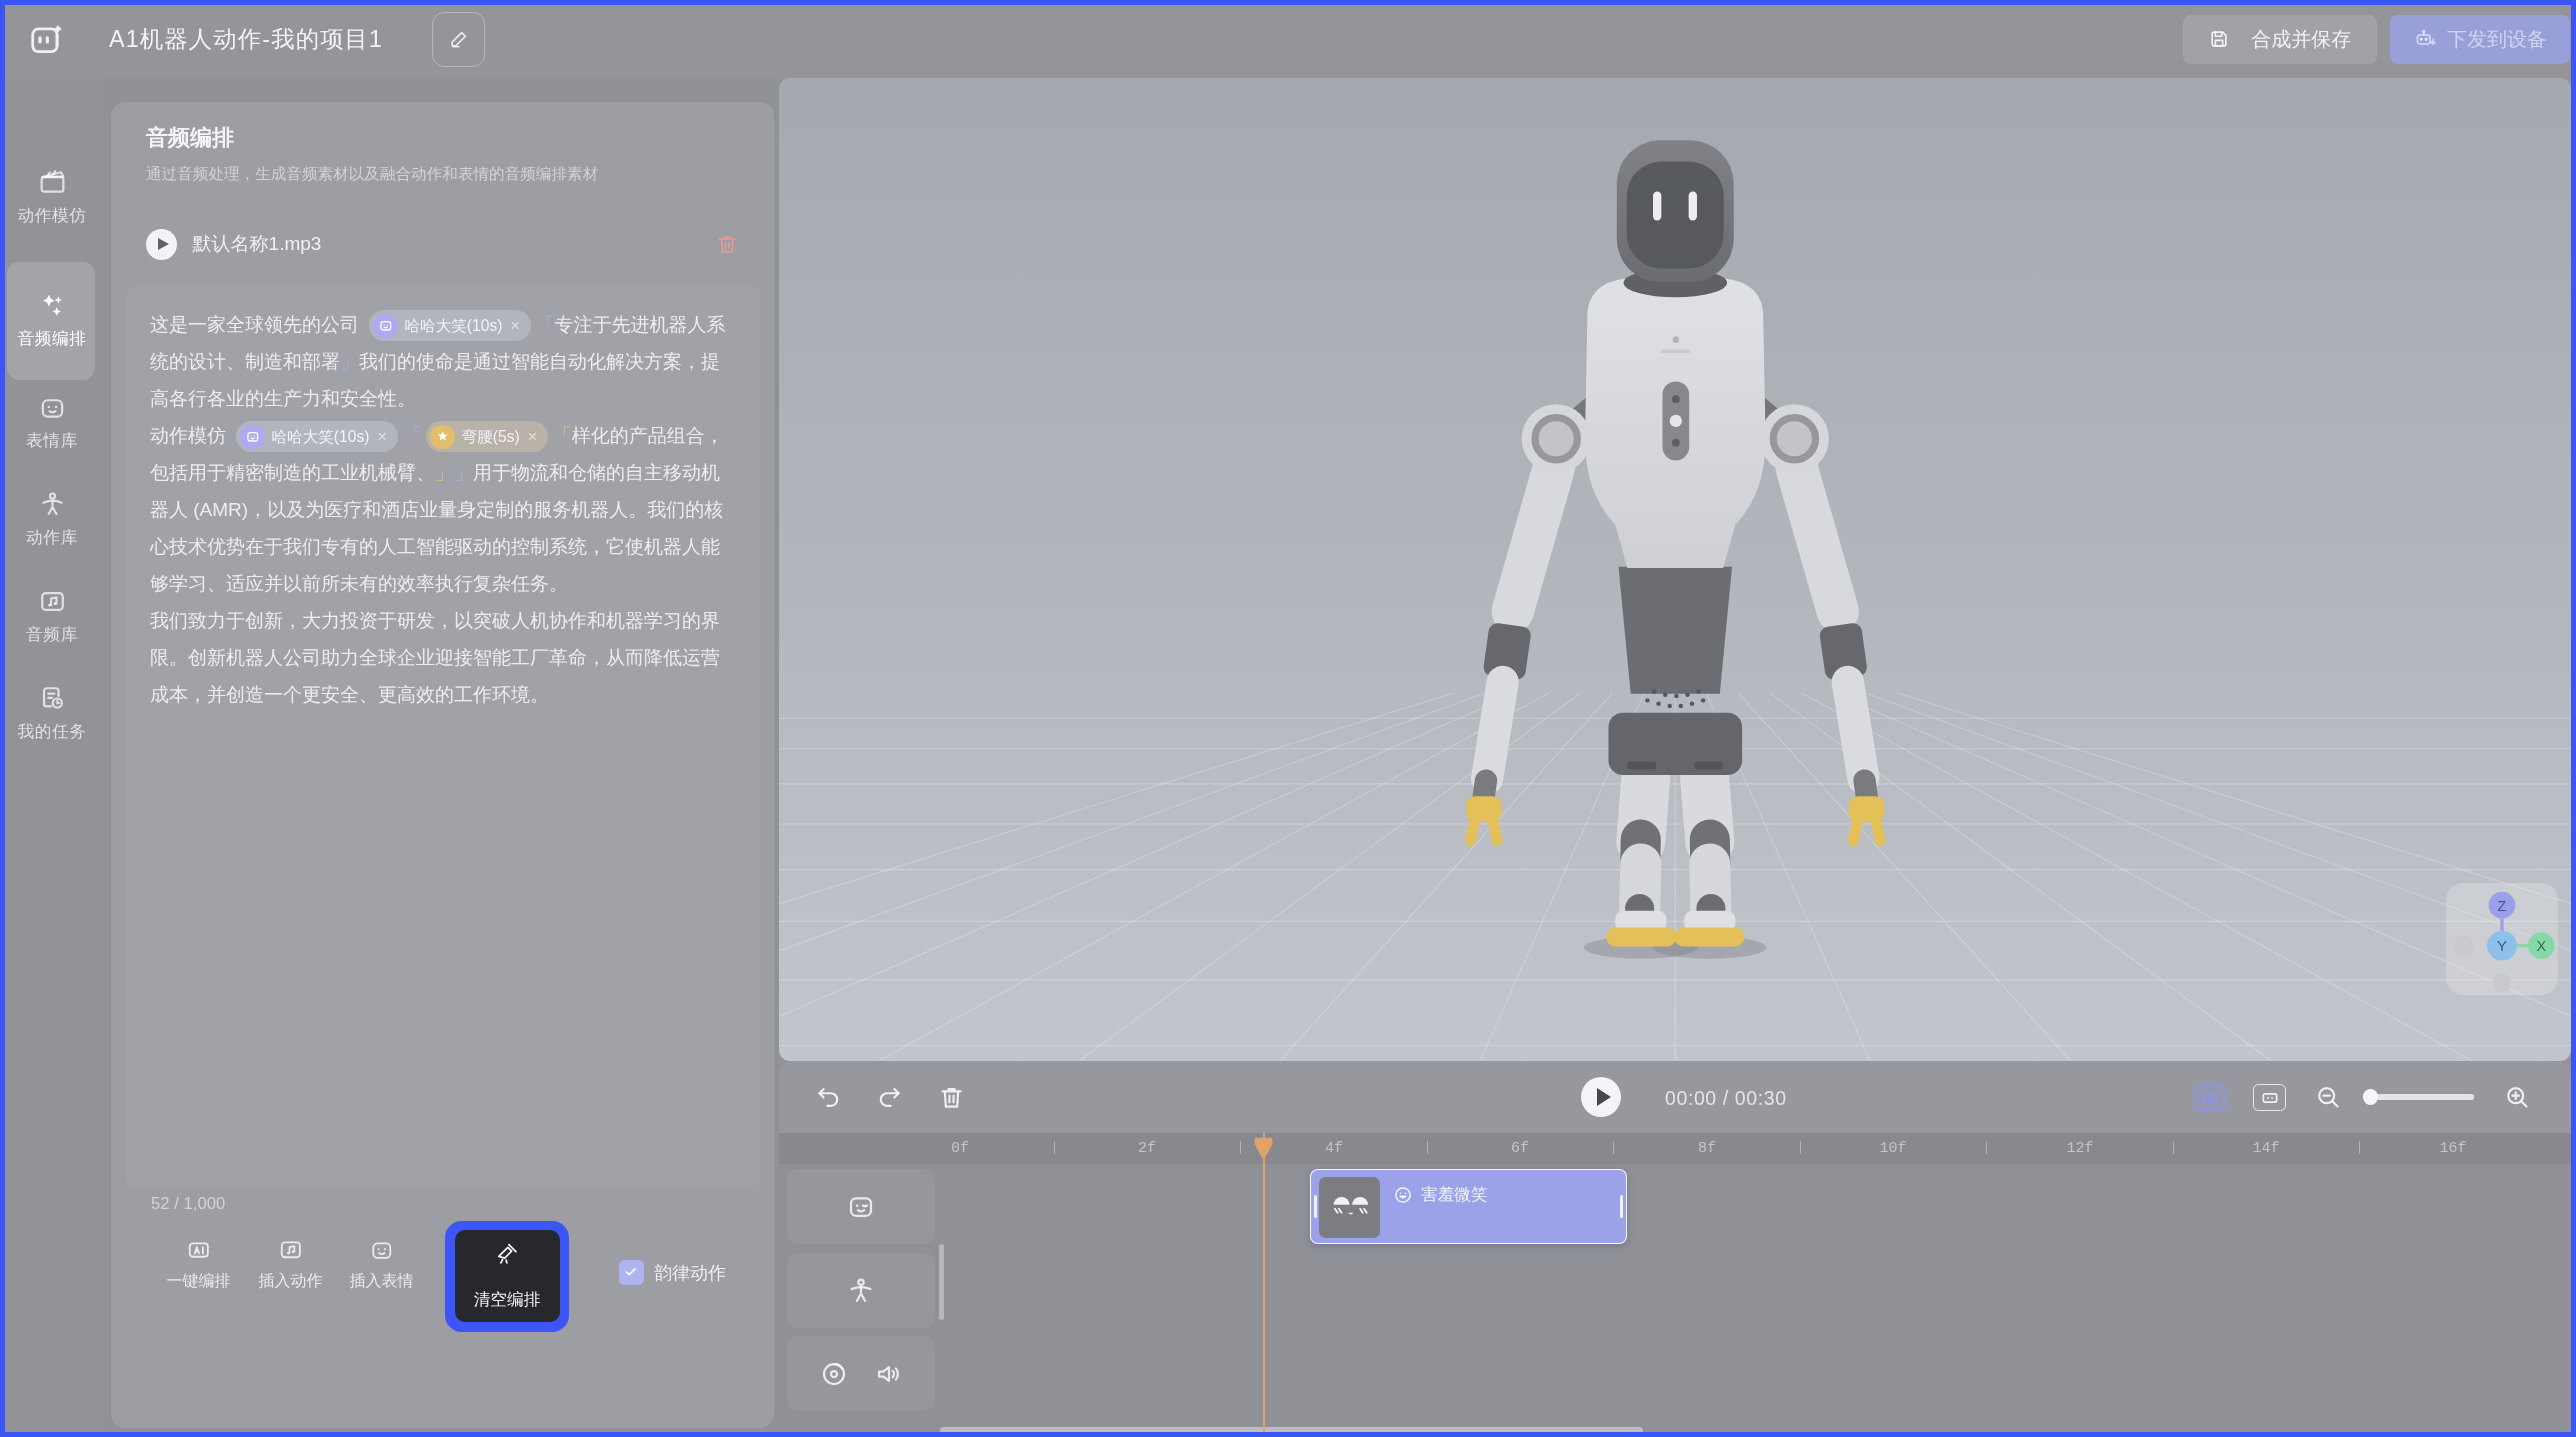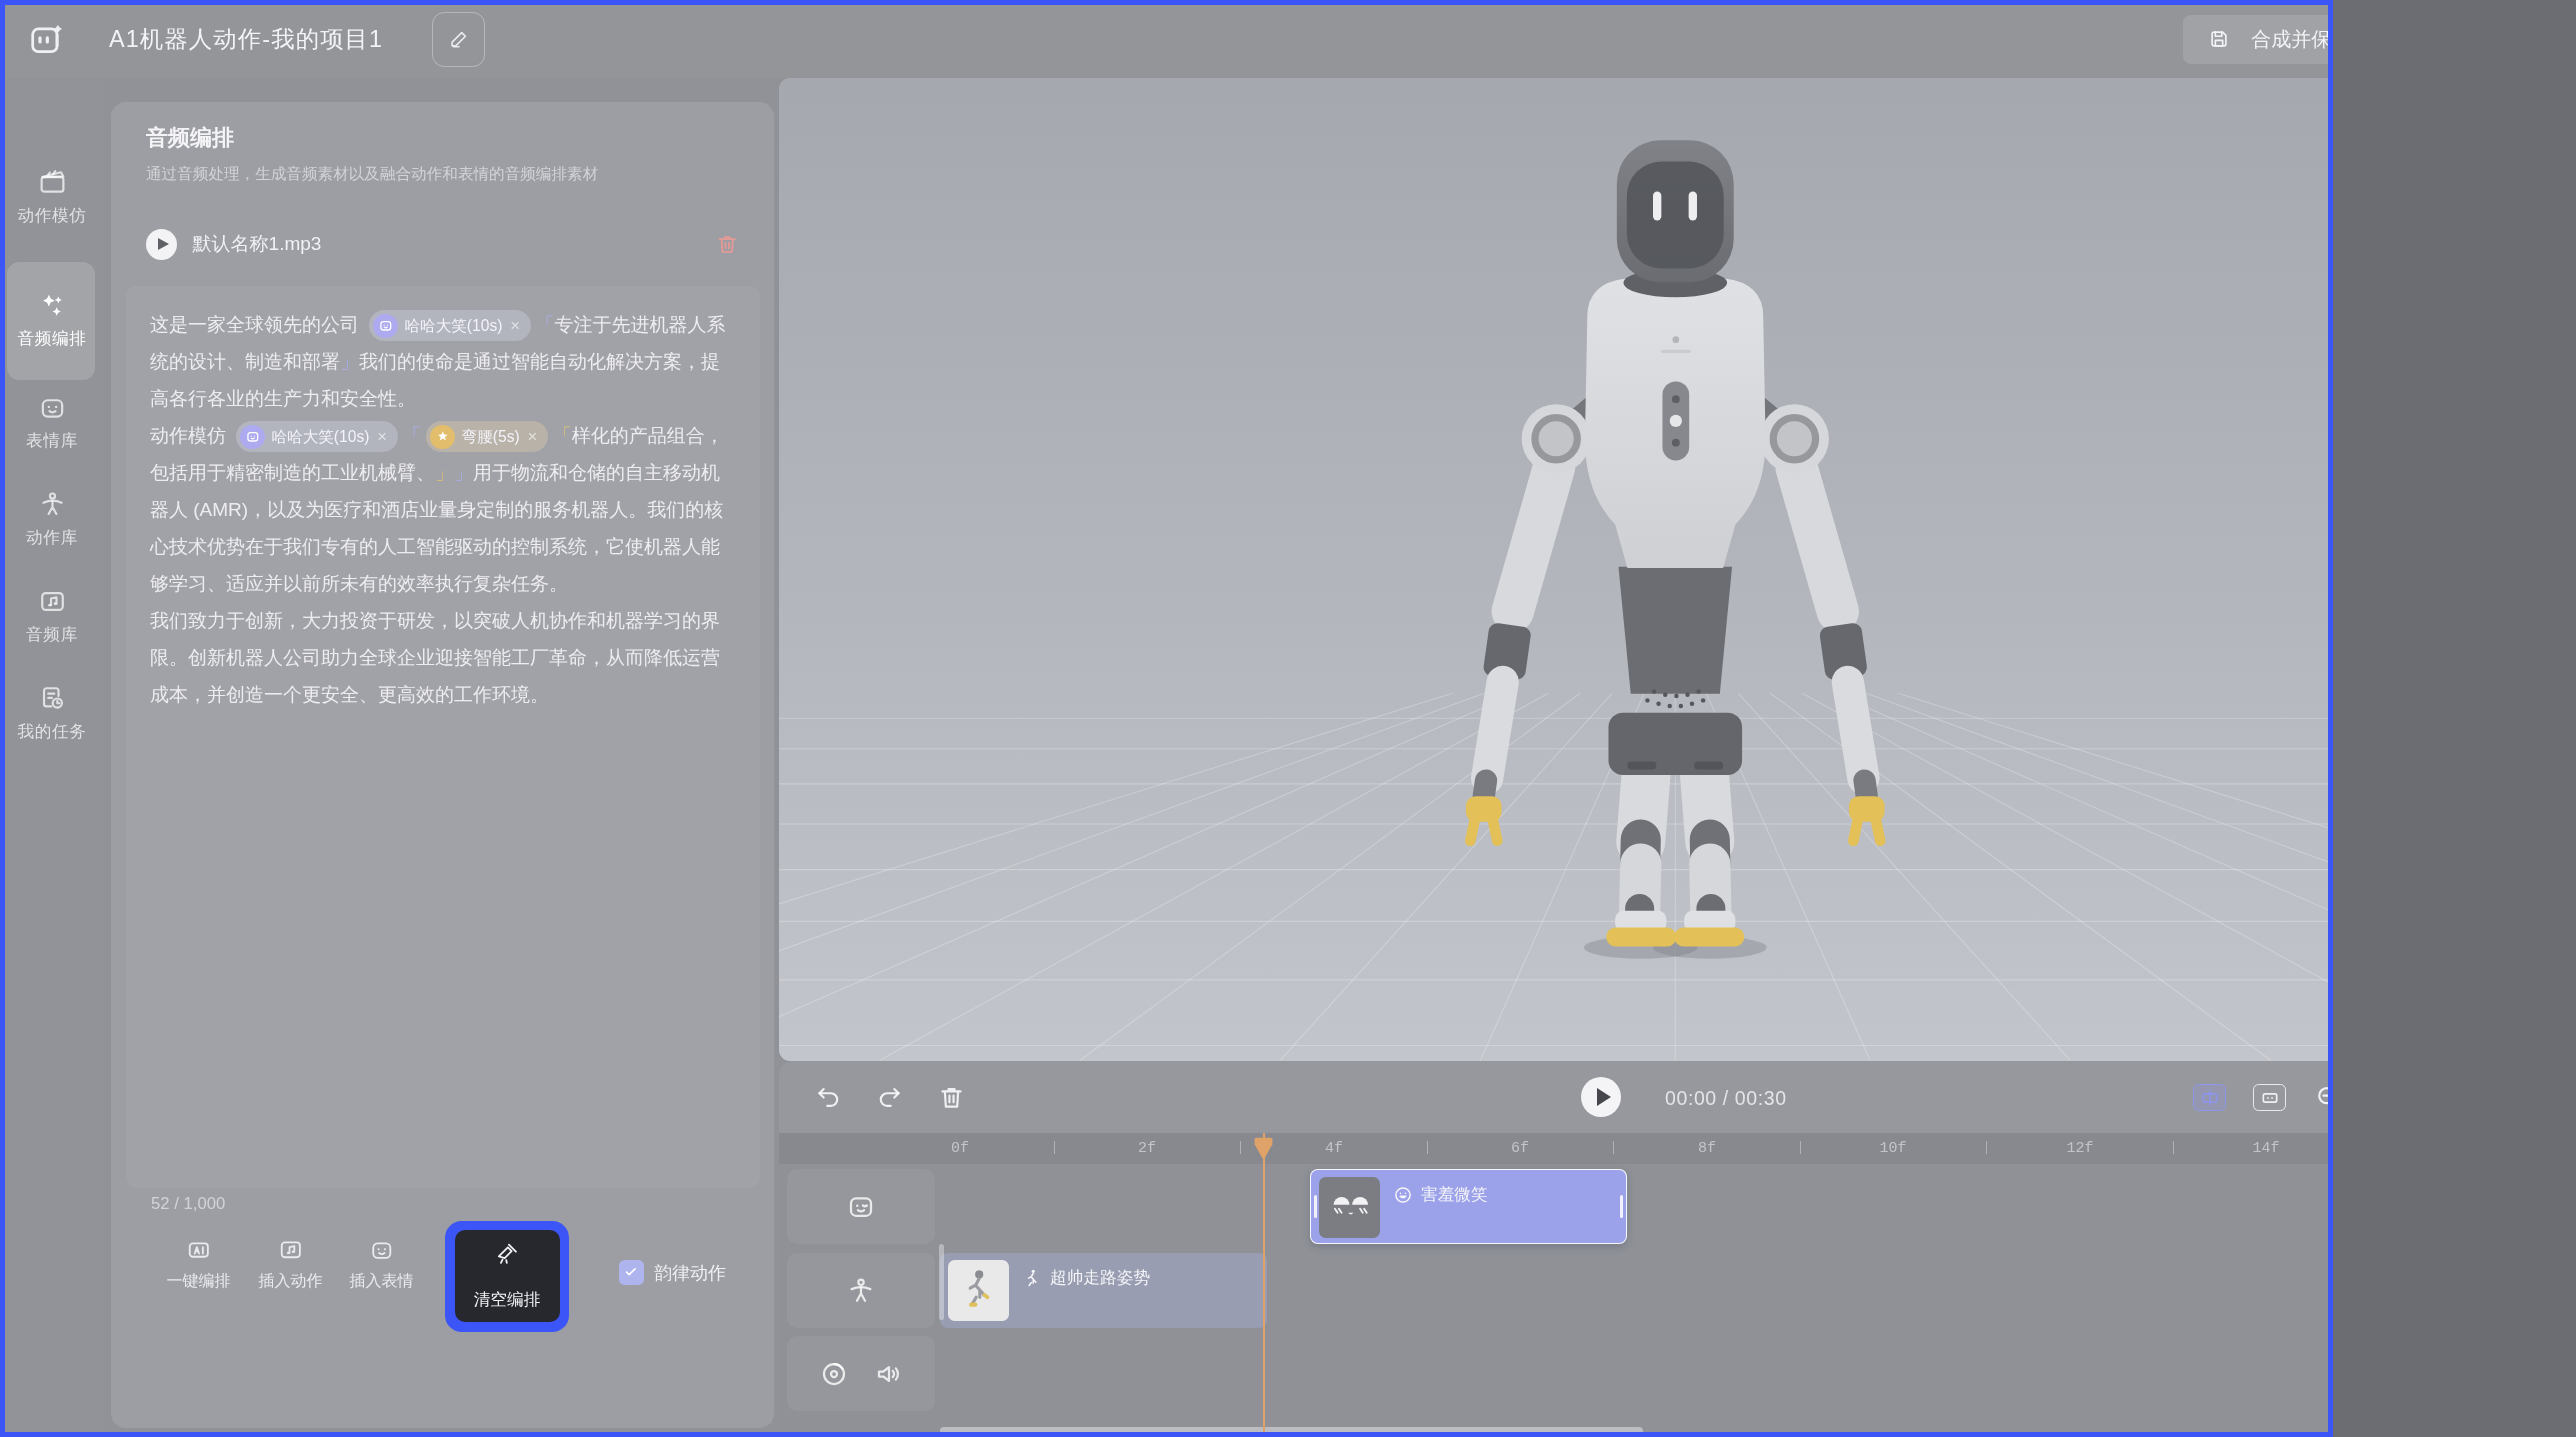--- a/index.html
+++ b/index.html
@@ -1,18 +1,18 @@
 <!DOCTYPE html>
 <html style="font-size:9px"><head>
 <meta charset="utf-8">
 <style>
   html,body{margin:0;padding:0;background:#6b6d72;}
   *{box-sizing:border-box;}
   #app{
-    position:relative;width:2333px;height:1437px;overflow:hidden;
+    position:relative;width:2576px;height:1437px;overflow:hidden;
     background:#909297;
     font-family:"Liberation Sans","DejaVu Sans",sans-serif;
     color:#eeeef1;
   }
   .blue-frame{position:absolute;inset:0;pointer-events:none;z-index:99;
     box-shadow:inset 0 0 0 5px #3c55f6;}
   
   #topbar{position:absolute;left:0;top:0;width:2576px;height:78px;background:#939599;
     display:flex;align-items:center;}
   .logo{margin-left:27px;width:39px;height:39px;color:#f0f0f2;}
@@ -577,37 +577,20 @@
           <circle cx="9" cy="10" r="1" fill="currentColor" stroke="none"></circle>
             <circle cx="15" cy="10" r="1" fill="currentColor" stroke="none"></circle>
           <path d="M8.5 13.5 q3.5 3.5 7 0 Z" fill="currentColor"></path>
         </svg>
         <span class="cl-label">害羞微笑</span>
       </span>
       <span class="handle" style="left:3.3px;"></span>
       <span class="handle" style="right:3.3px;"></span>
     </div>
 
-    <div class="clip clip-action" style="left:161px;top:120px;width:327px;">
-      <span class="thumb thumb-walk">
-        <svg viewBox="0 0 40 40" width="48" height="48">
-          <circle cx="21" cy="7" r="3.4" fill="#8a8c91"></circle>
-          <path d="M21 10.5 l-3 5.5 l3.5 4 v6 M18 16 l-4.5 2.5 M21.5 20 l4 4.5 M18.5 26 l-3.5 6" stroke="#9a9ca1" stroke-width="2.6" fill="none" stroke-linecap="round" stroke-linejoin="round"></path>
-          <rect x="12.5" y="30.5" width="7" height="3.4" rx="1.6" fill="#dfc25e"></rect>
-          <rect x="23.5" y="23.5" width="6.4" height="3.2" rx="1.6" fill="#dfc25e" transform="rotate(40 26.7 25)"></rect>
-        </svg>
-      </span>
-      <span class="cl-row">
-        <svg viewBox="0 0 24 24" fill="none" stroke="currentColor" stroke-width="1.9" stroke-linecap="round" stroke-linejoin="round">
-          <circle cx="13.5" cy="4" r="1.9" fill="currentColor" stroke="none"></circle>
-          <path d="M13.5 6.5 l-2.5 4 l2.5 3 v4.8 M11 10.5 l-3 1.6 M13.7 13.8 l3 3.2 M11.2 17.5 l-2.6 3.6"></path>
-        </svg>
-        <span class="cl-label">超帅走路姿势</span>
-      </span>
-    </div>
 
     <span class="vscroll"></span>
     <span class="hscroll"></span>
 
     <span class="playhead-line"></span>
     <span class="playhead-pin">
       <svg viewBox="0 0 34 42" width="19" height="23.4">
         <path d="M4 3 h26 a3 3 0 0 1 3 3 v9 L19.5 39 a3 3 0 0 1 -5 0 L1 15 V6 a3 3 0 0 1 3 -3 Z" fill="#dfa269"></path>
       </svg>
     </span>

